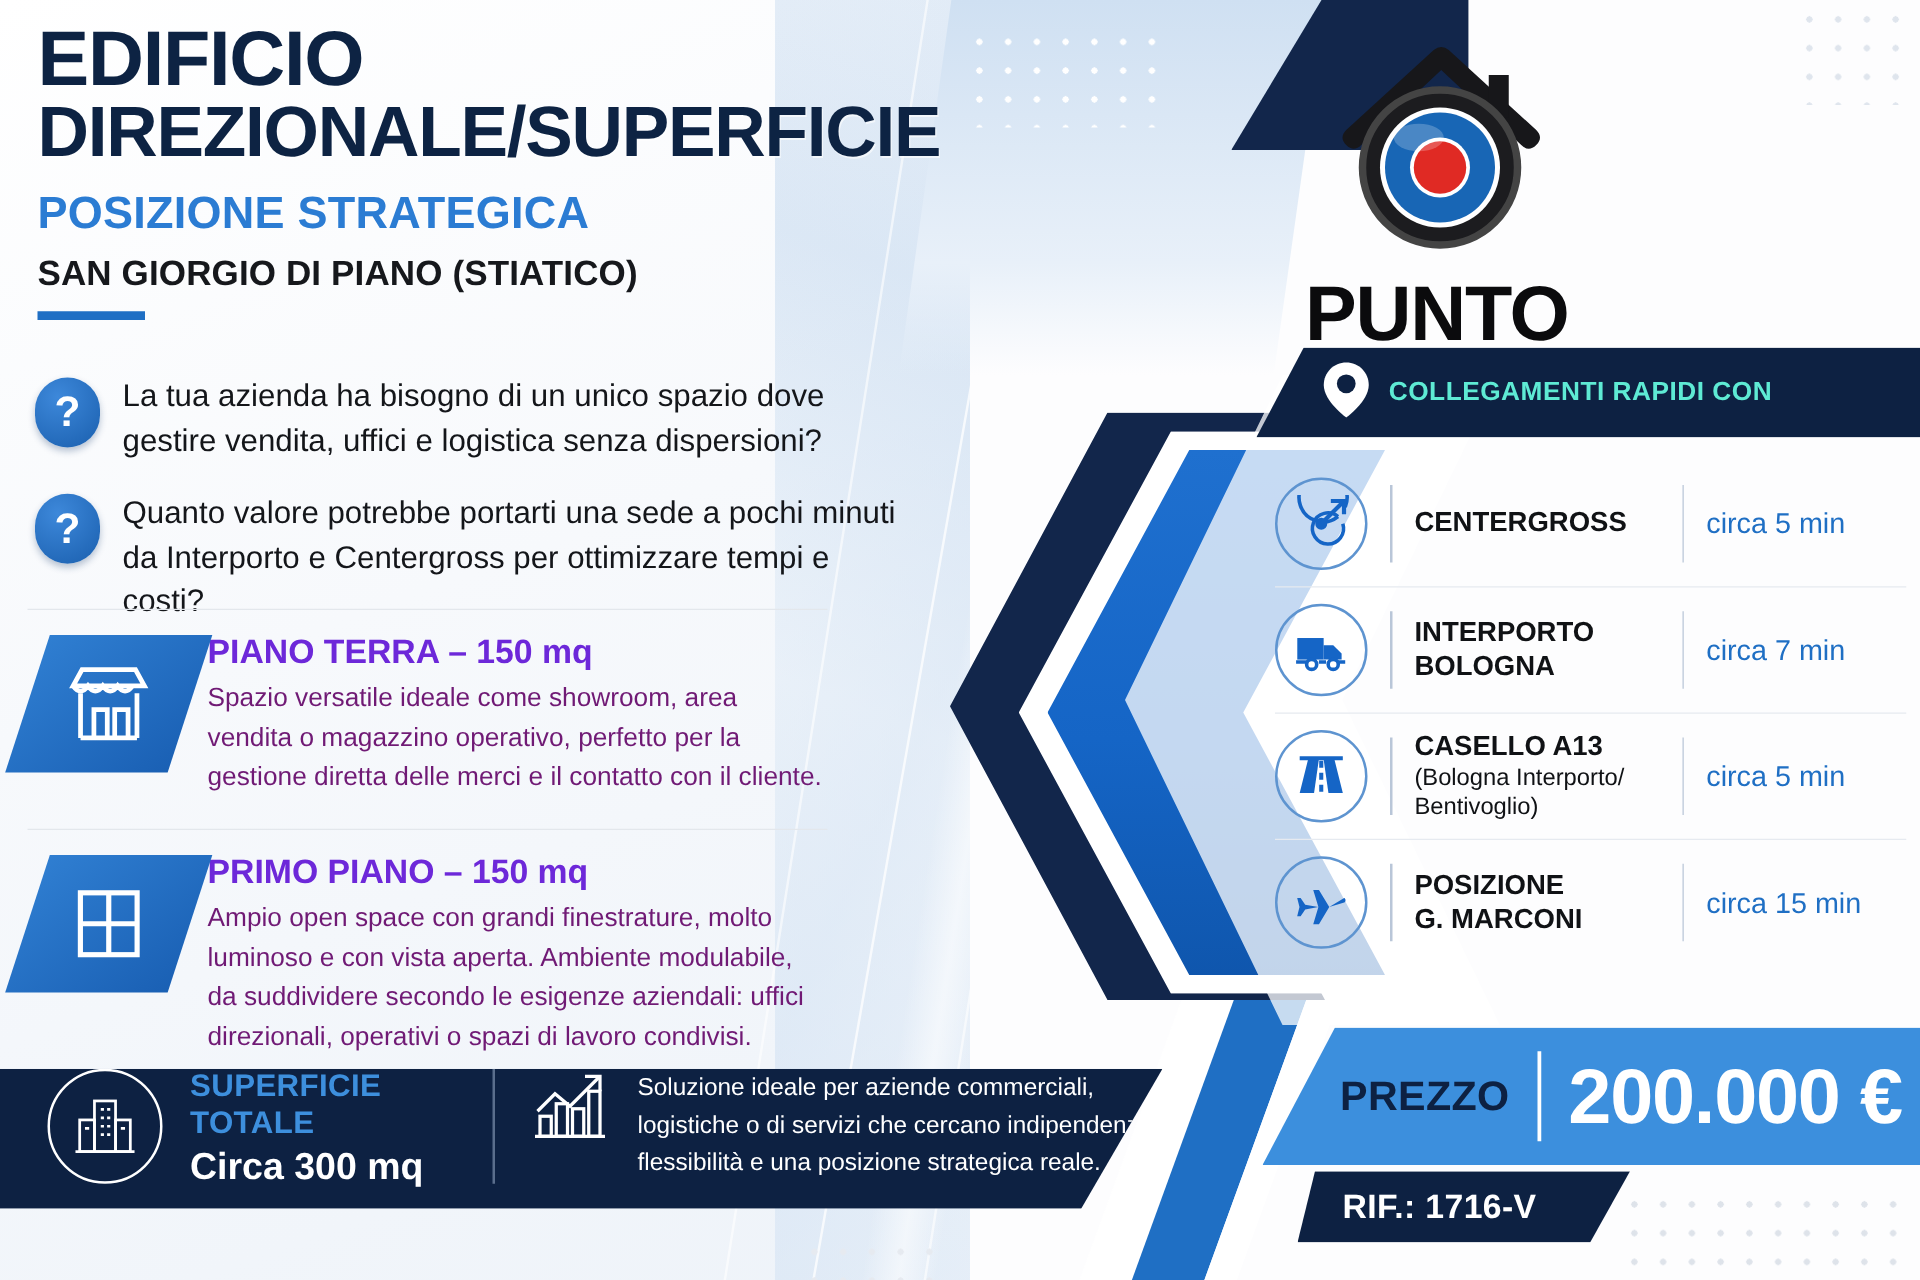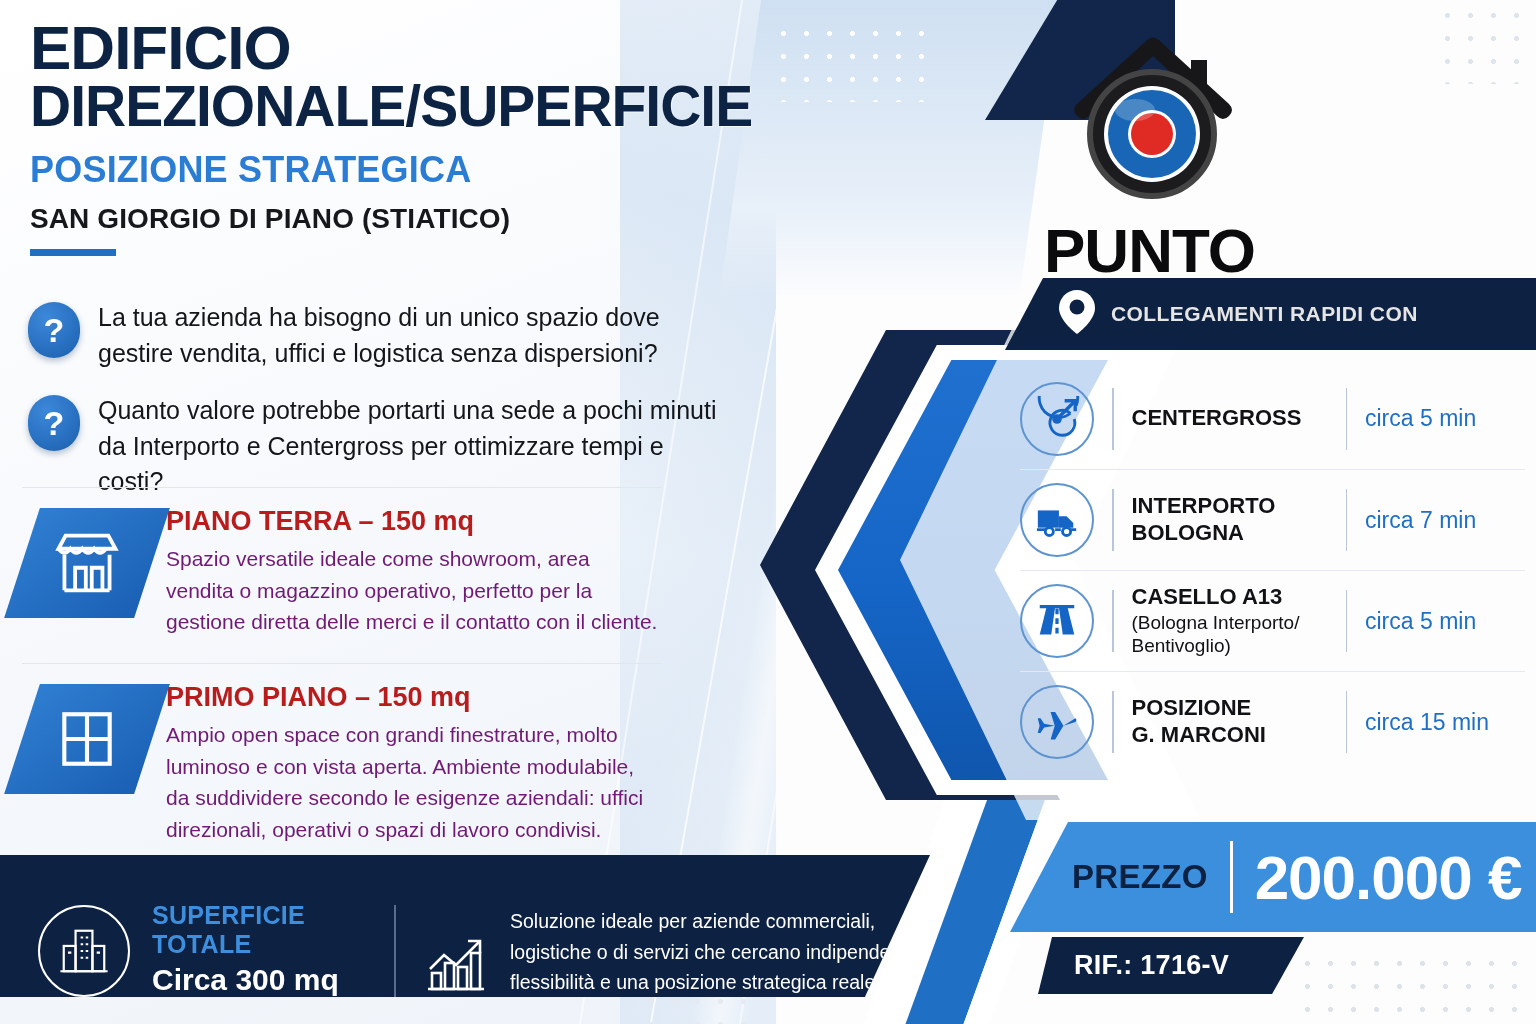--- a/index.html
+++ b/index.html
@@ -135,29 +135,29 @@
   }
   .floor-a { top:487px; }
   .floor-b { top:663px; }
   .floor-icon {
     flex:0 0 auto; width:130px; height:110px; margin-right:14px; margin-top:2px;
     background: linear-gradient(135deg,#2f7ed1 0%,#1a60b4 100%);
     transform: skewX(-18deg);
     display:flex; align-items:center; justify-content:center;
   }
   .floor-icon > svg { transform: skewX(18deg); }
-  .floor-title { font-size:27px; font-weight:bold; color:#b91c1c; margin-bottom:6px; }
+  .floor-title { font-size:27px; font-weight:bold; color:#6d28d9; margin-bottom:6px; }
   .floor-body { font-size:21px; line-height:1.5; color:#701a75; }
 
   
   .botbar {
-    position:absolute; left:0; top:855px; width:930px; height:142px;
+    position:absolute; left:0; top:855px; width:930px; height:112px;
     background:#0d2142;
     clip-path: polygon(0 0, 100% 0, 93% 100%, 0 100%);
-    display:flex; align-items:flex-end;
+    display:flex; align-items:flex-start;
   }
   .surface-ico {
     width:92px; height:92px; border-radius:50%; border:2.5px solid #ffffff;
     display:flex; align-items:center; justify-content:center;
     margin-left:38px; flex:0 0 auto;
   }
   .surface-txt { margin-left:22px; }
   .surface-label { font-size:25px; font-weight:bold; color:#3d8fdd; letter-spacing:.3px; }
   .surface-value { font-size:30px; font-weight:bold; color:#ffffff; margin-top:4px; }
   .bot-div { width:2px; height:92px; background:#5a6e8c; margin:0 28px; flex:0 0 auto; }
@@ -172,21 +172,21 @@
   .logo-3 { font-size:29px; color:#1f6fc4; line-height:1.15; margin-top:3px; }
 
   
   .conn-head {
     position:absolute; left:1005px; top:278px; width:531px; height:72px;
     background:#0d2142;
     clip-path: polygon(38px 0, 100% 0, 100% 100%, 0 100%);
     display:flex; align-items:center;
   }
   .conn-head-txt {
-    color:#e5e5e5; font-size:21px; font-weight:bold; line-height:1.3;
+    color:#5eead4; font-size:21px; font-weight:bold; line-height:1.3;
     letter-spacing:.4px; margin-left:14px;
   }
   .conn-list { position:absolute; left:1020px; top:368px; width:505px; }
   .conn-row { display:flex; align-items:center; height:101px; }
   .conn-row + .conn-row { border-top:1.5px solid #e6eaf0; }
   .conn-ico {
     flex:0 0 auto; width:74px; height:74px; border-radius:50%;
     border:2px solid #5e94d0; display:flex; align-items:center; justify-content:center;
   }
   .conn-sep { width:1.5px; height:62px; background:#b9c6d8; margin:0 18px; flex:0 0 auto; }

